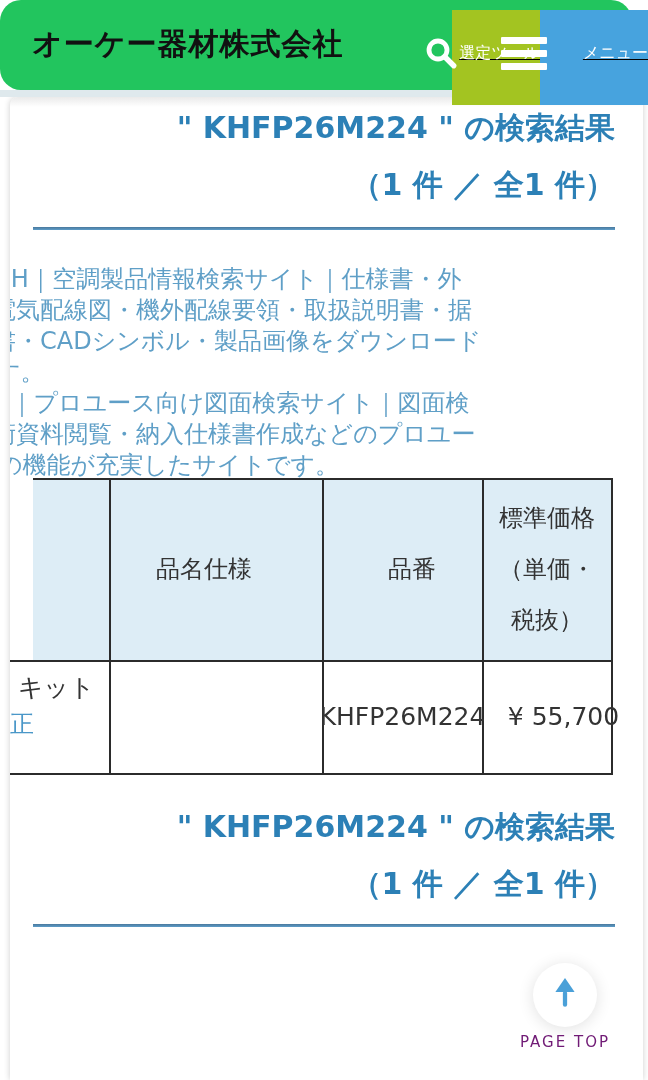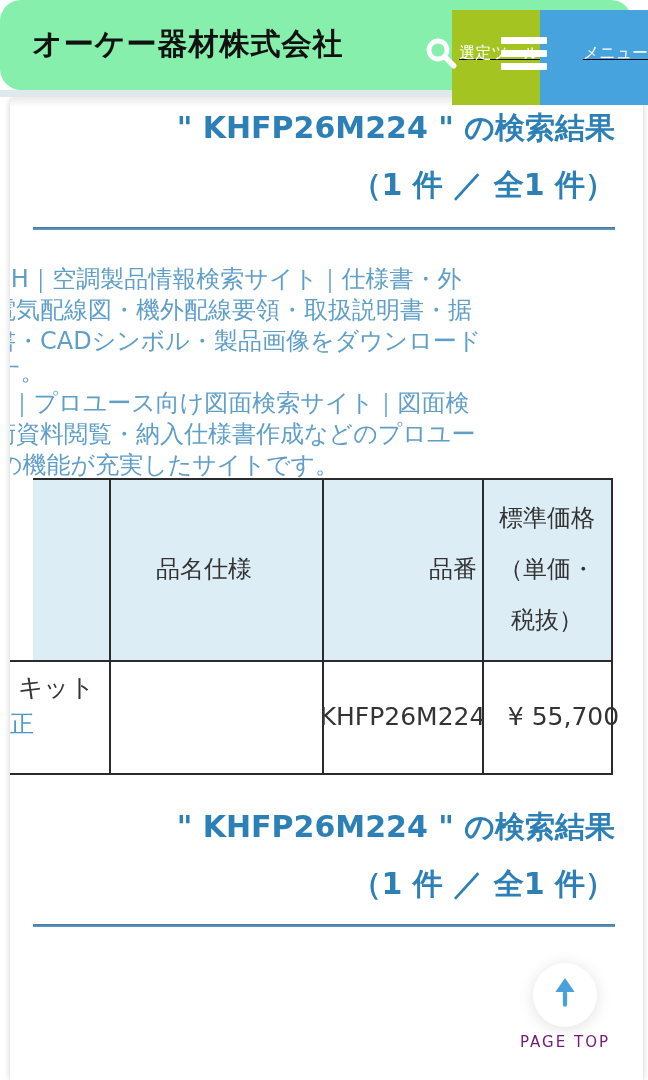--- a/index.html
+++ b/index.html
@@ -1,19 +1,19 @@
 <!DOCTYPE html>
 <html><head>
 <meta charset="utf-8">
 <style>
   html,body{margin:0;padding:0;background:#ffffff;font-family:"DejaVu Sans","Liberation Sans",sans-serif;}
   body{width:648px;height:1080px;position:relative;overflow:hidden;}
 
   
-  .header{position:absolute;left:0;top:0;width:632px;height:90px;background:#86efac;z-index:3;border-radius:21px;}
+  .header{position:absolute;left:0;top:0;width:632px;height:90px;background:#22c55e;z-index:3;border-radius:21px;}
   .company-name{position:absolute;left:32px;top:24px;font-size:30px;font-weight:bold;color:#111;letter-spacing:1px;white-space:nowrap;}
   .hdr-strip{position:absolute;left:0;top:90px;width:648px;height:7px;background:#dfe9ed;z-index:2;}
   .hdr-btn{position:absolute;top:10px;height:95px;z-index:4;display:flex;flex-direction:row;align-items:center;justify-content:flex-end;padding-bottom:9px;box-sizing:border-box;cursor:pointer;text-decoration:underline;}
   .btn-tools{left:452px;width:88px;background:#a3c421;}
   .btn-menu{left:540px;width:108px;background:#47a3de;gap:36px;}
   .hdr-btn .lbl{color:#fff;font-size:16px;white-space:nowrap;}
   .icon-wrap{flex:1;display:flex;align-items:center;justify-content:center;width:100%;}
   .bars{display:flex;flex-direction:column;gap:6px;}
   .bars span{display:block;width:46px;height:7px;background:#fff;border-radius:1px;}
 
@@ -35,21 +35,21 @@
 
   
   .tbl-header-bg{position:absolute;left:23px;top:381px;width:580px;height:182px;background:#ddedf6;border-top:2px solid #2b2b2b;box-sizing:border-box;}
   .hline{position:absolute;left:0;width:603px;height:2px;background:#2b2b2b;}
   .hline-mid{top:563px;}
   .hline-bot{top:676px;}
   .vline{position:absolute;top:381px;width:2px;height:297px;background:#2b2b2b;}
   .v1{left:99px;}.v2{left:312px;}.v3{left:472px;}.v4{left:601px;}
   .th{position:absolute;top:381px;height:182px;display:flex;align-items:center;justify-content:center;color:#333;font-size:24px;text-align:center;}
   .th-name{left:100px;width:188px;}
-  .th-part{left:313px;width:178px;padding-left:41px;}
+  .th-part{left:313px;width:178px;}
   .th-price{left:473px;width:128px;flex-direction:column;line-height:43px;gap:8px;}
   .td{position:absolute;top:563px;height:113px;display:flex;align-items:center;justify-content:center;color:#333;font-size:25px;}
   .td-part{left:313px;width:159px;border-radius:20px;}
   .td-price{left:486px;width:135px;}
   .td-name-frag{position:absolute;left:8px;top:574px;font-size:25px;color:#333;white-space:nowrap;}
   .td-link-frag{position:absolute;left:0px;top:611px;font-size:24px;color:#4a97c8;white-space:nowrap;cursor:pointer;}
 
   
   .pagetop-circle{position:absolute;left:523px;top:866px;width:64px;height:64px;border-radius:50%;background:#fff;
         box-shadow:0 2px 16px rgba(0,0,0,.12);display:flex;align-items:center;justify-content:center;cursor:pointer;}

